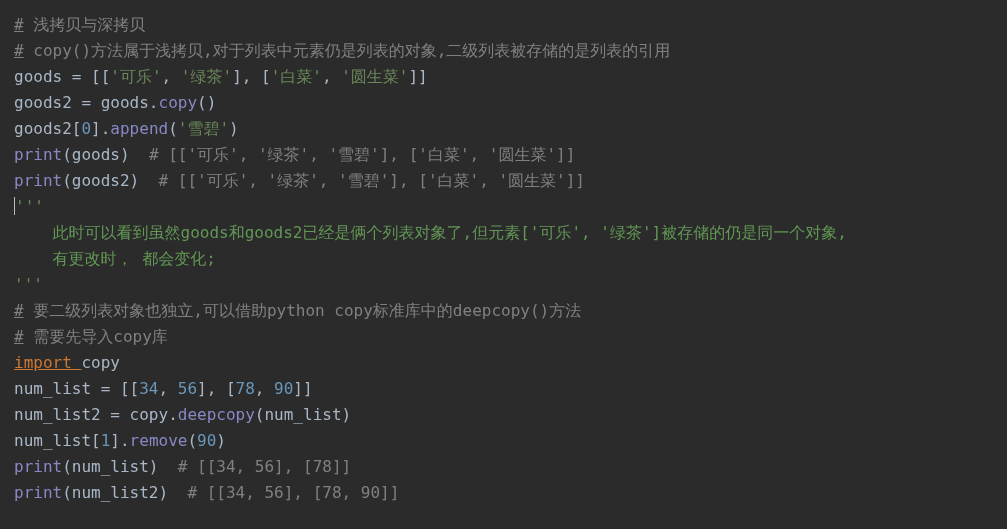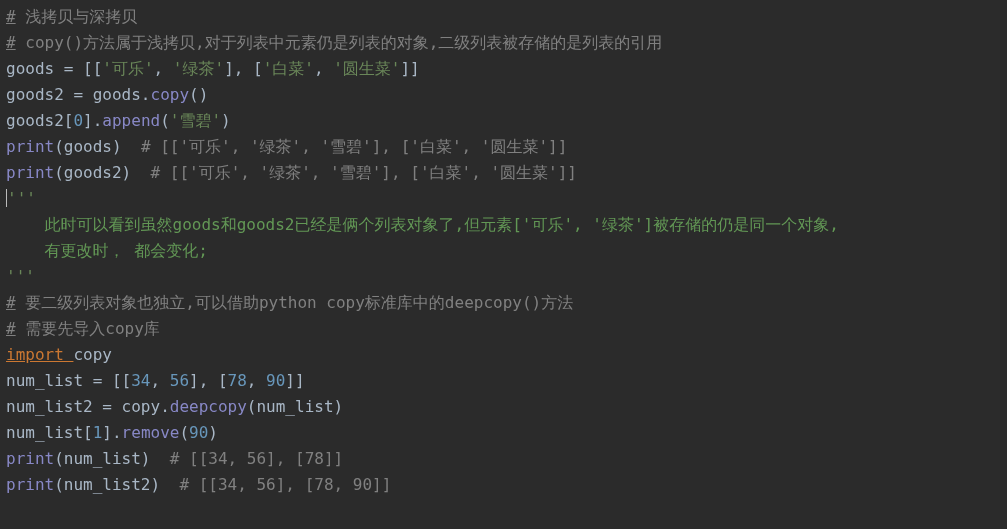--- a/index.html
+++ b/index.html
@@ -4,21 +4,21 @@
 <style>
   html, body {
     margin: 0;
     padding: 0;
     width: 1007px;
     height: 529px;
     background: #2b2b2b;
     overflow: hidden;
   }
   pre.code {
-    margin: 0;
+    margin: 8px;
     padding: 4px 6px 6px 6px;
     font-family: Consolas, "DejaVu Sans Mono", monospace;
     font-size: 16px;
     line-height: 26px;
     white-space: pre;
     color: #A9B7C6;
   }
   .cmt   { color: #808080; }   
   .ident { color: #A9B7C6; }
   .func  { color: #8888C6; }   

